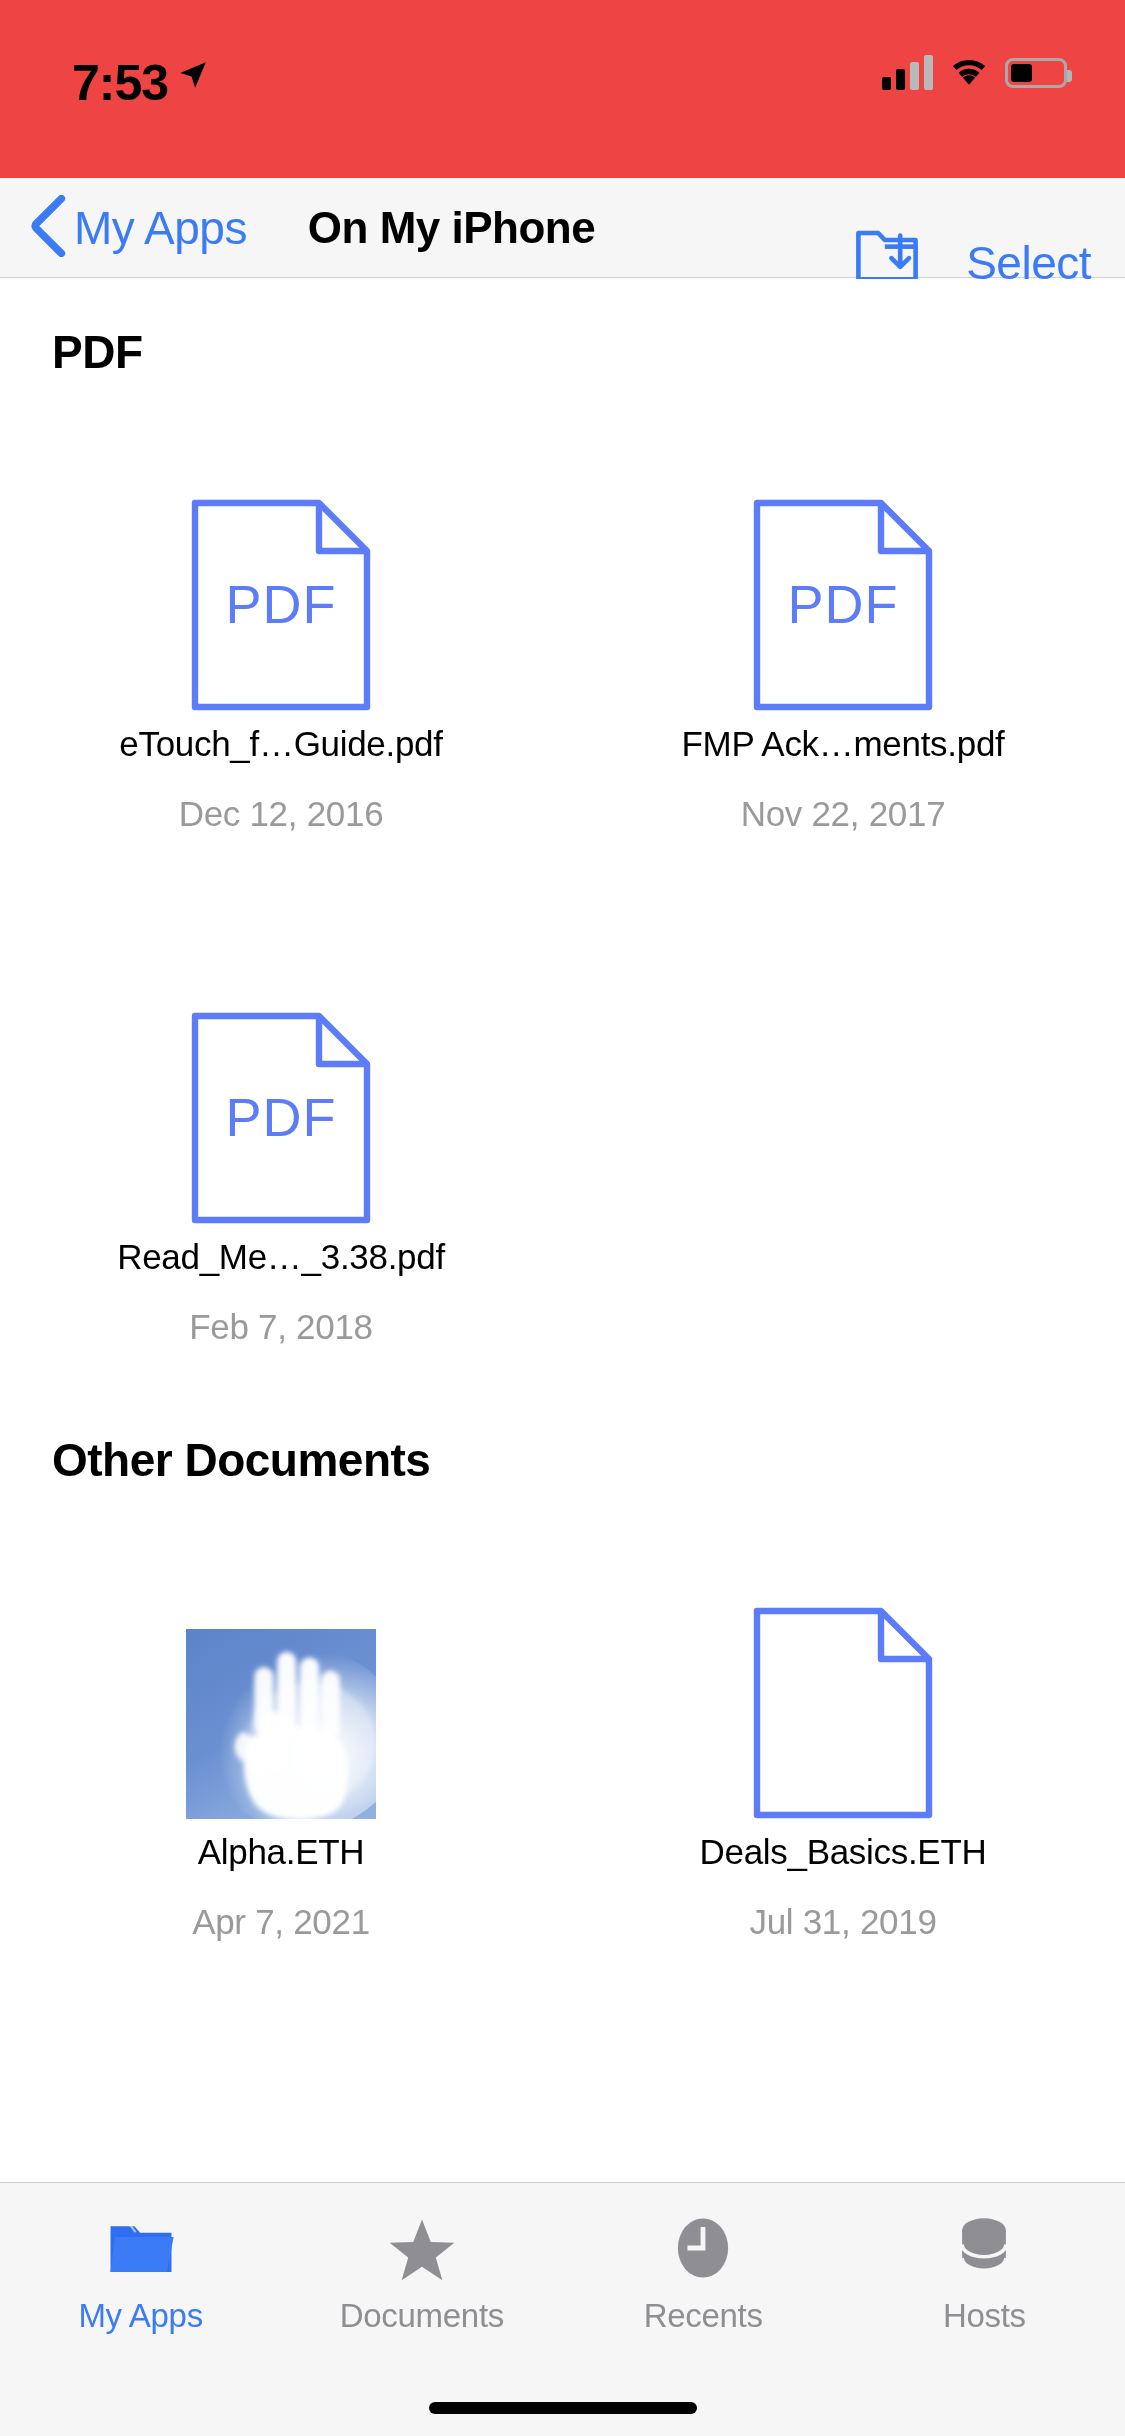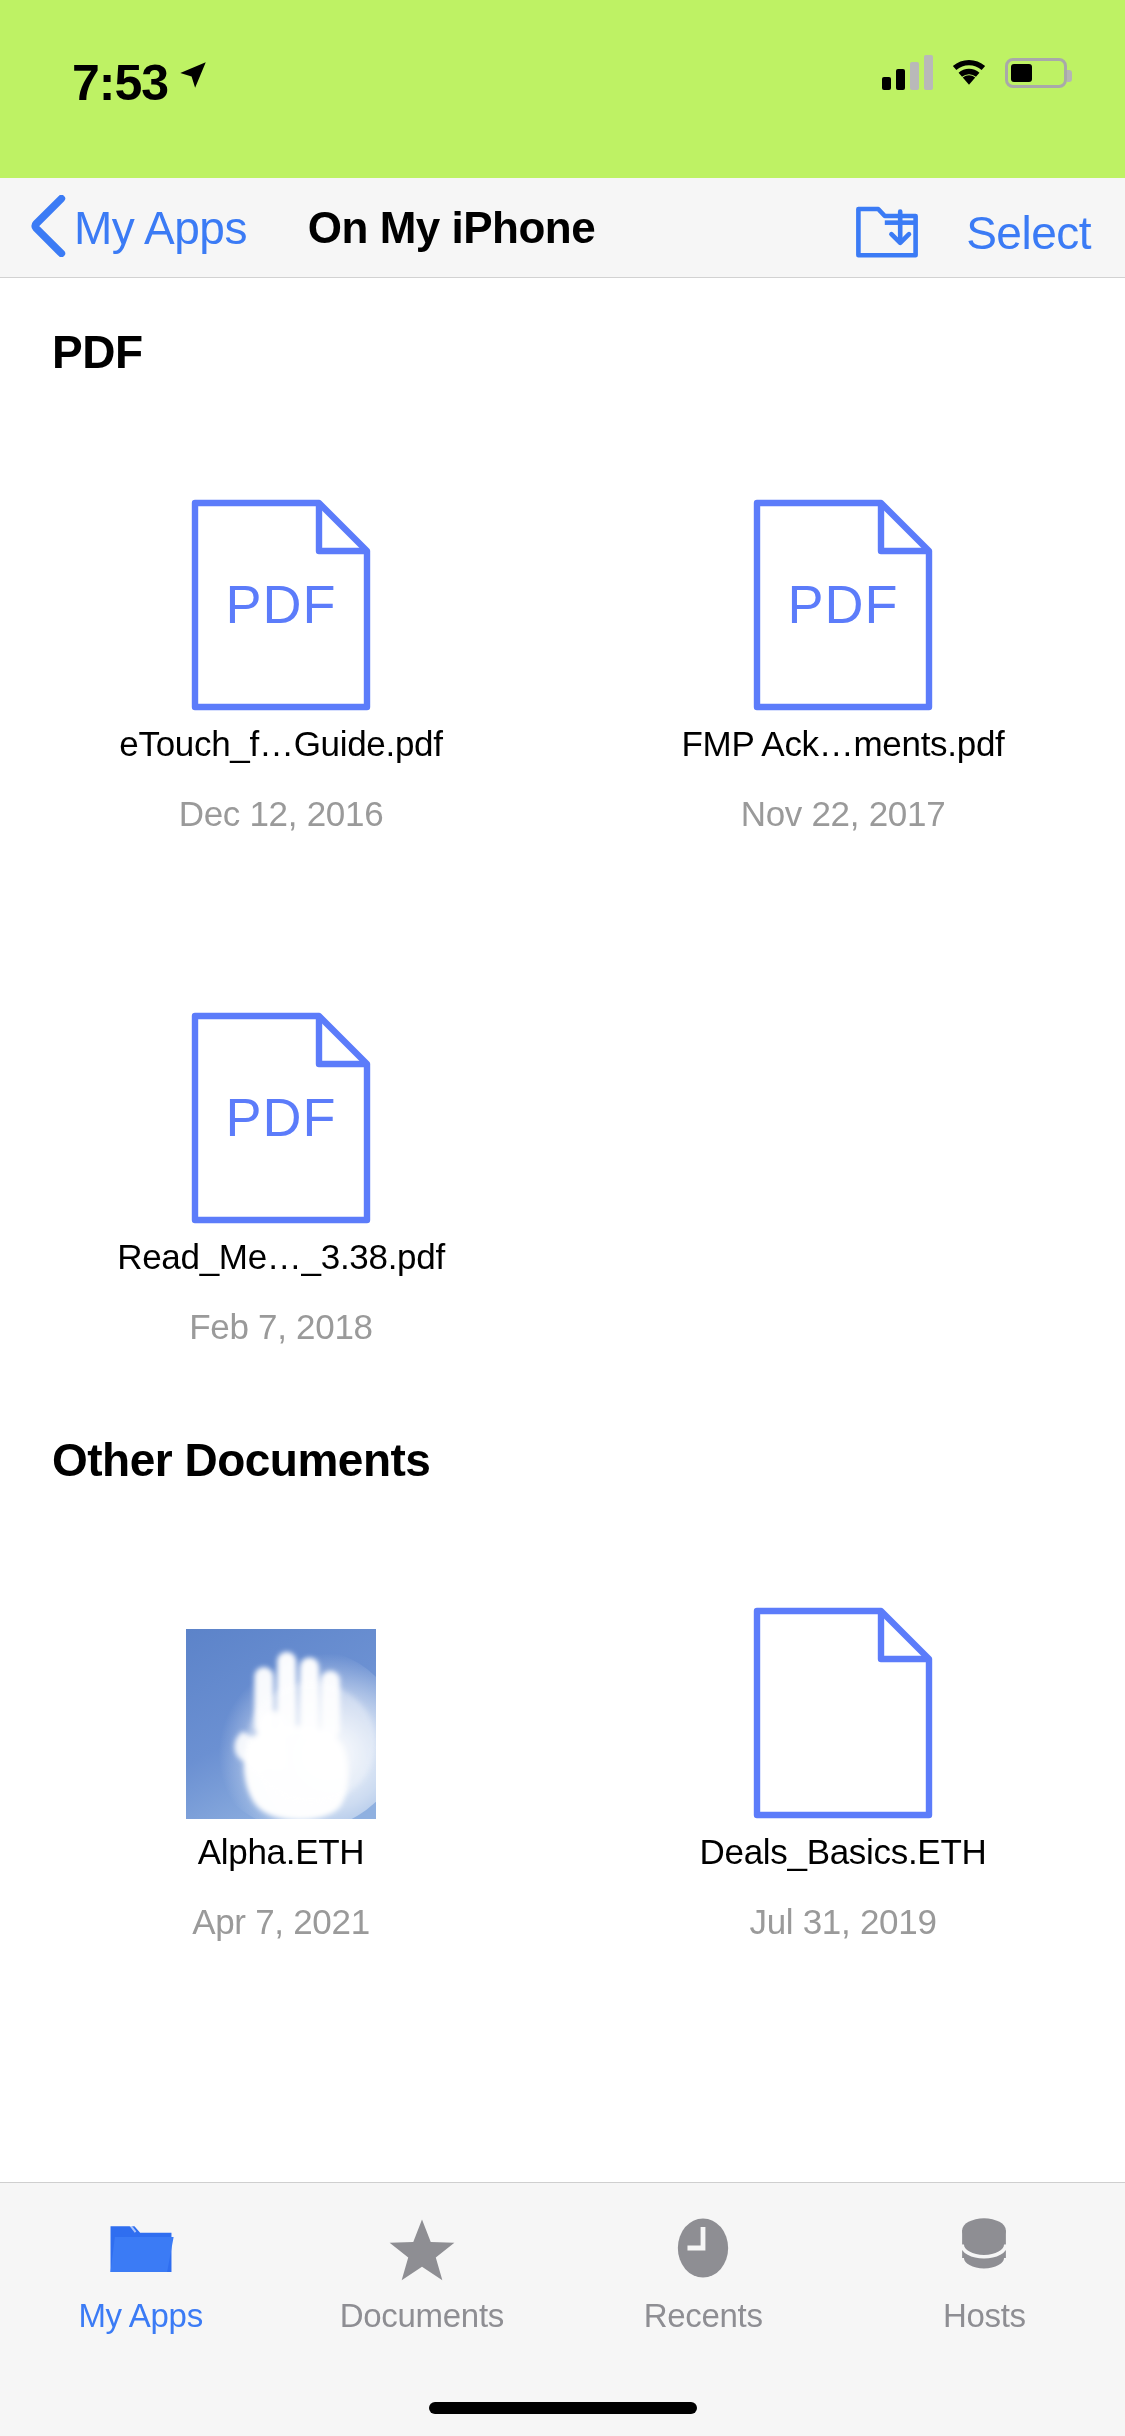--- a/index.html
+++ b/index.html
@@ -8,21 +8,21 @@
     font-family: "Liberation Sans", "DejaVu Sans", sans-serif;
     background:#ffffff;
     -webkit-font-smoothing:antialiased;
     overflow:hidden;
   }
   .phone { position:relative; width:1125px; height:2436px; background:#ffffff; }
 
   
   .status-bar {
     position:absolute; top:0; left:0; width:1125px; height:178px;
-    background:#bef264;
+    background:#ef4444;
   }
   .status-time {
     position:absolute; left:72px; top:54px;
     font-size:50px; font-weight:700; color:#000; letter-spacing:-1px;
   }
   .status-loc { position:absolute; left:176px; top:58px; }
   .status-right {
     position:absolute; right:58px; top:54px;
     display:flex; align-items:center; gap:14px;
   }
@@ -51,22 +51,22 @@
     position:absolute; left:30px; top:0; height:100px;
     display:flex; align-items:center; gap:6px; cursor:pointer;
   }
   .nav-back-label { font-size:46px; color:#3b7bf5; letter-spacing:-0.5px; }
   .nav-title {
     position:absolute; left:0; top:0; width:903px; height:100px;
     display:flex; align-items:center; justify-content:center;
     font-size:44px; font-weight:700; color:#000; letter-spacing:-0.5px;
   }
   .nav-right {
-    position:absolute; right:34px; top:5px; height:100px;
-    display:flex; align-items:center; gap:46px;
+    position:absolute; right:34px; top:12px; height:100px;
+    display:flex; align-items:flex-end; gap:46px;
   }
   .nav-select { font-size:46px; color:#3b7bf5; letter-spacing:-0.5px; cursor:pointer; }
 
   
   .content {
     position:absolute; top:279px; left:0; width:1125px; height:1903px;
     background:#ffffff; overflow:hidden;
   }
   .section-title {
     font-size:46px; font-weight:700; color:#000;

